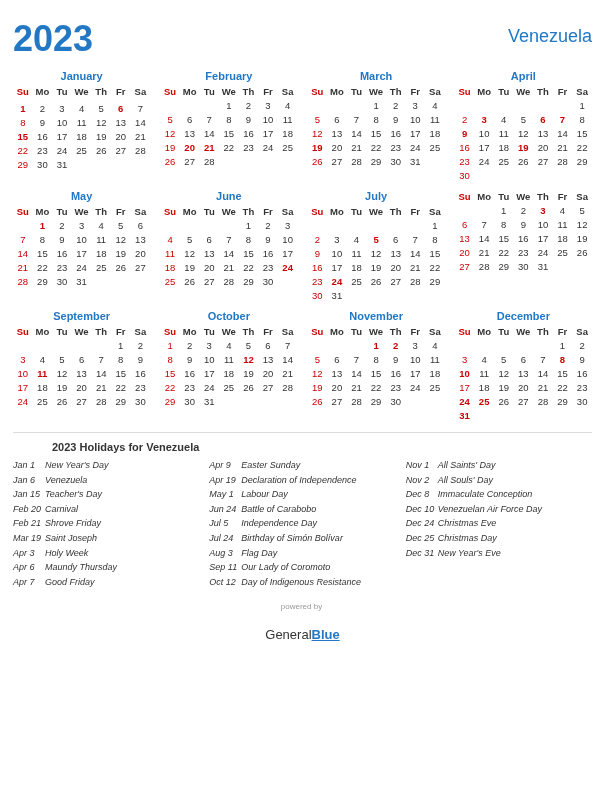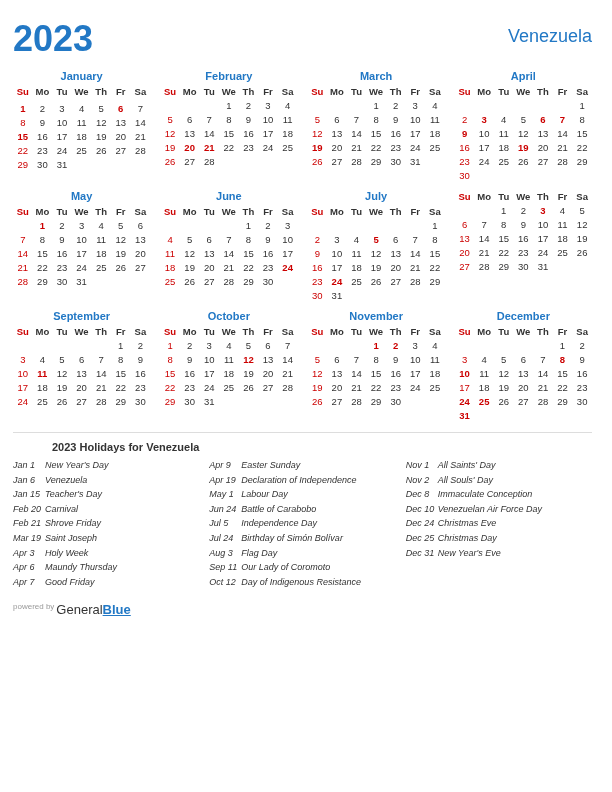--- a/index.html
+++ b/index.html
@@ -102,21 +102,23 @@
       white-space: nowrap;
       min-width: 32px;
       font-weight: normal;
     }
     .holiday-name {
       color: #333;
     }
     .footer {
       margin-top: 12px;
       display: flex;
-      gap: 0;
+      align-items: center;
+      gap: 16px;
+      flex-direction: column;
     }
     .powered-by {
       font-size: 8px;
       color: #999;
       margin-right: 2px;
     }
     .brand {
       font-size: 13px;
       color: #333;
     }

